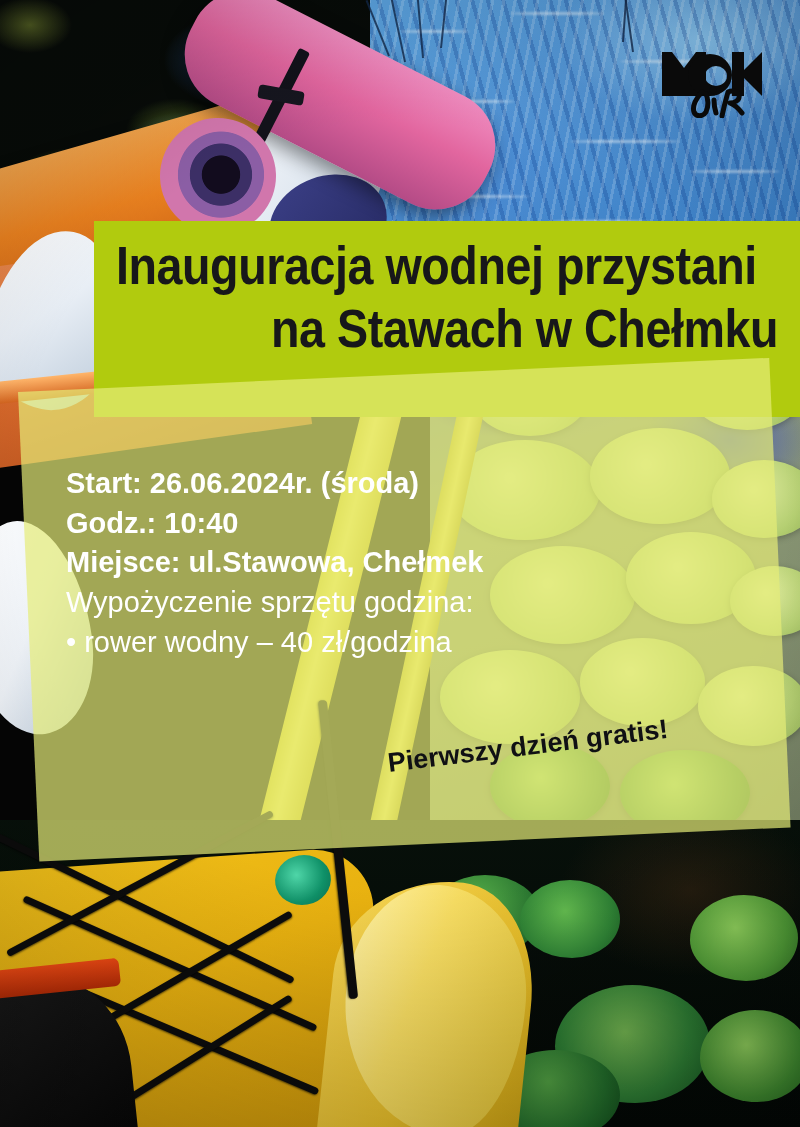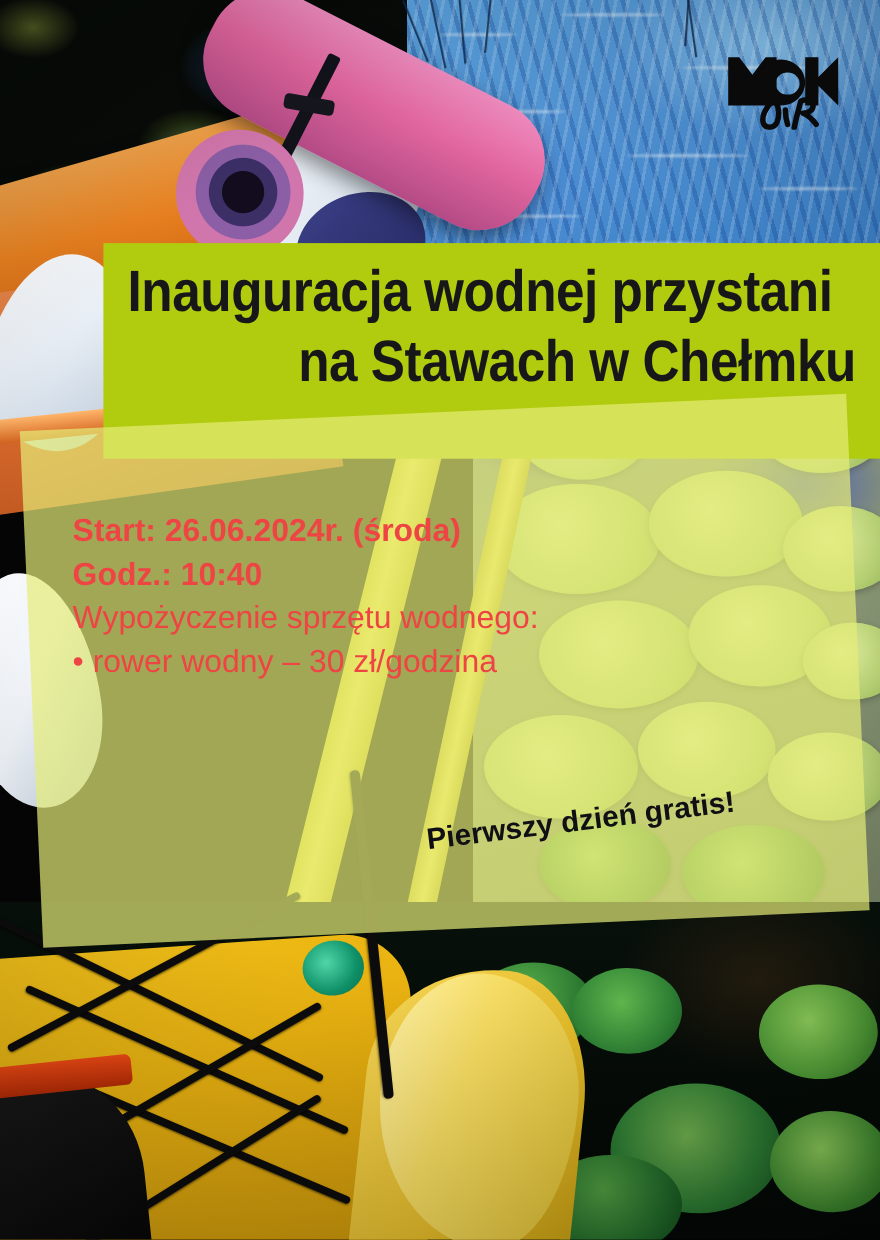--- a/index.html
+++ b/index.html
@@ -240,21 +240,21 @@
   
   .info-panel {
     position:absolute; left:18px; top:392px; width:752px; height:470px;
     background:rgba(230,237,120,.70);
     transform:rotate(-2.6deg);
     transform-origin:left top;
   }
 
   .info-text {
     position:absolute; left:66px; top:464px; width:640px;
-    color:#ef4444;
+    color:#ffffff;
   }
   .info-line { font-size:29px; line-height:1.37; white-space:nowrap; }
   .info-line.bold { font-weight:700; }
   .bullet-line { font-size:29px; line-height:1.37; white-space:nowrap; }
 
   .tagline {
     position:absolute; left:388px; top:748px;
     font-size:27px; font-weight:700; color:#101014;
     transform:rotate(-7deg);
     transform-origin:left center;
@@ -368,19 +368,20 @@
       <div class="title-line l1">Inauguracja wodnej przystani</div>
       <div class="title-line l2">na Stawach w Chełmku</div>
     </div>
   </div>
 
   <div class="info-panel"></div>
 
   <div class="info-text">
     <div class="info-line bold">Start: 26.06.2024r. (środa)</div>
     <div class="info-line bold">Godz.: 10:40</div>
-    <div class="info-line">Wypożyczenie sprzętu wodnego:</div>
-    <div class="bullet-line">• rower wodny – 30 zł/godzina</div>
+    <div class="info-line bold">Miejsce: ul.Stawowa, Chełmek</div>
+    <div class="info-line">Wypożyczenie sprzętu godzina:</div>
+    <div class="bullet-line">• rower wodny – 40 zł/godzina</div>
   </div>
 
   <div class="tagline">Pierwszy dzień gratis!</div>
 
 </div>
 
 </body></html>

